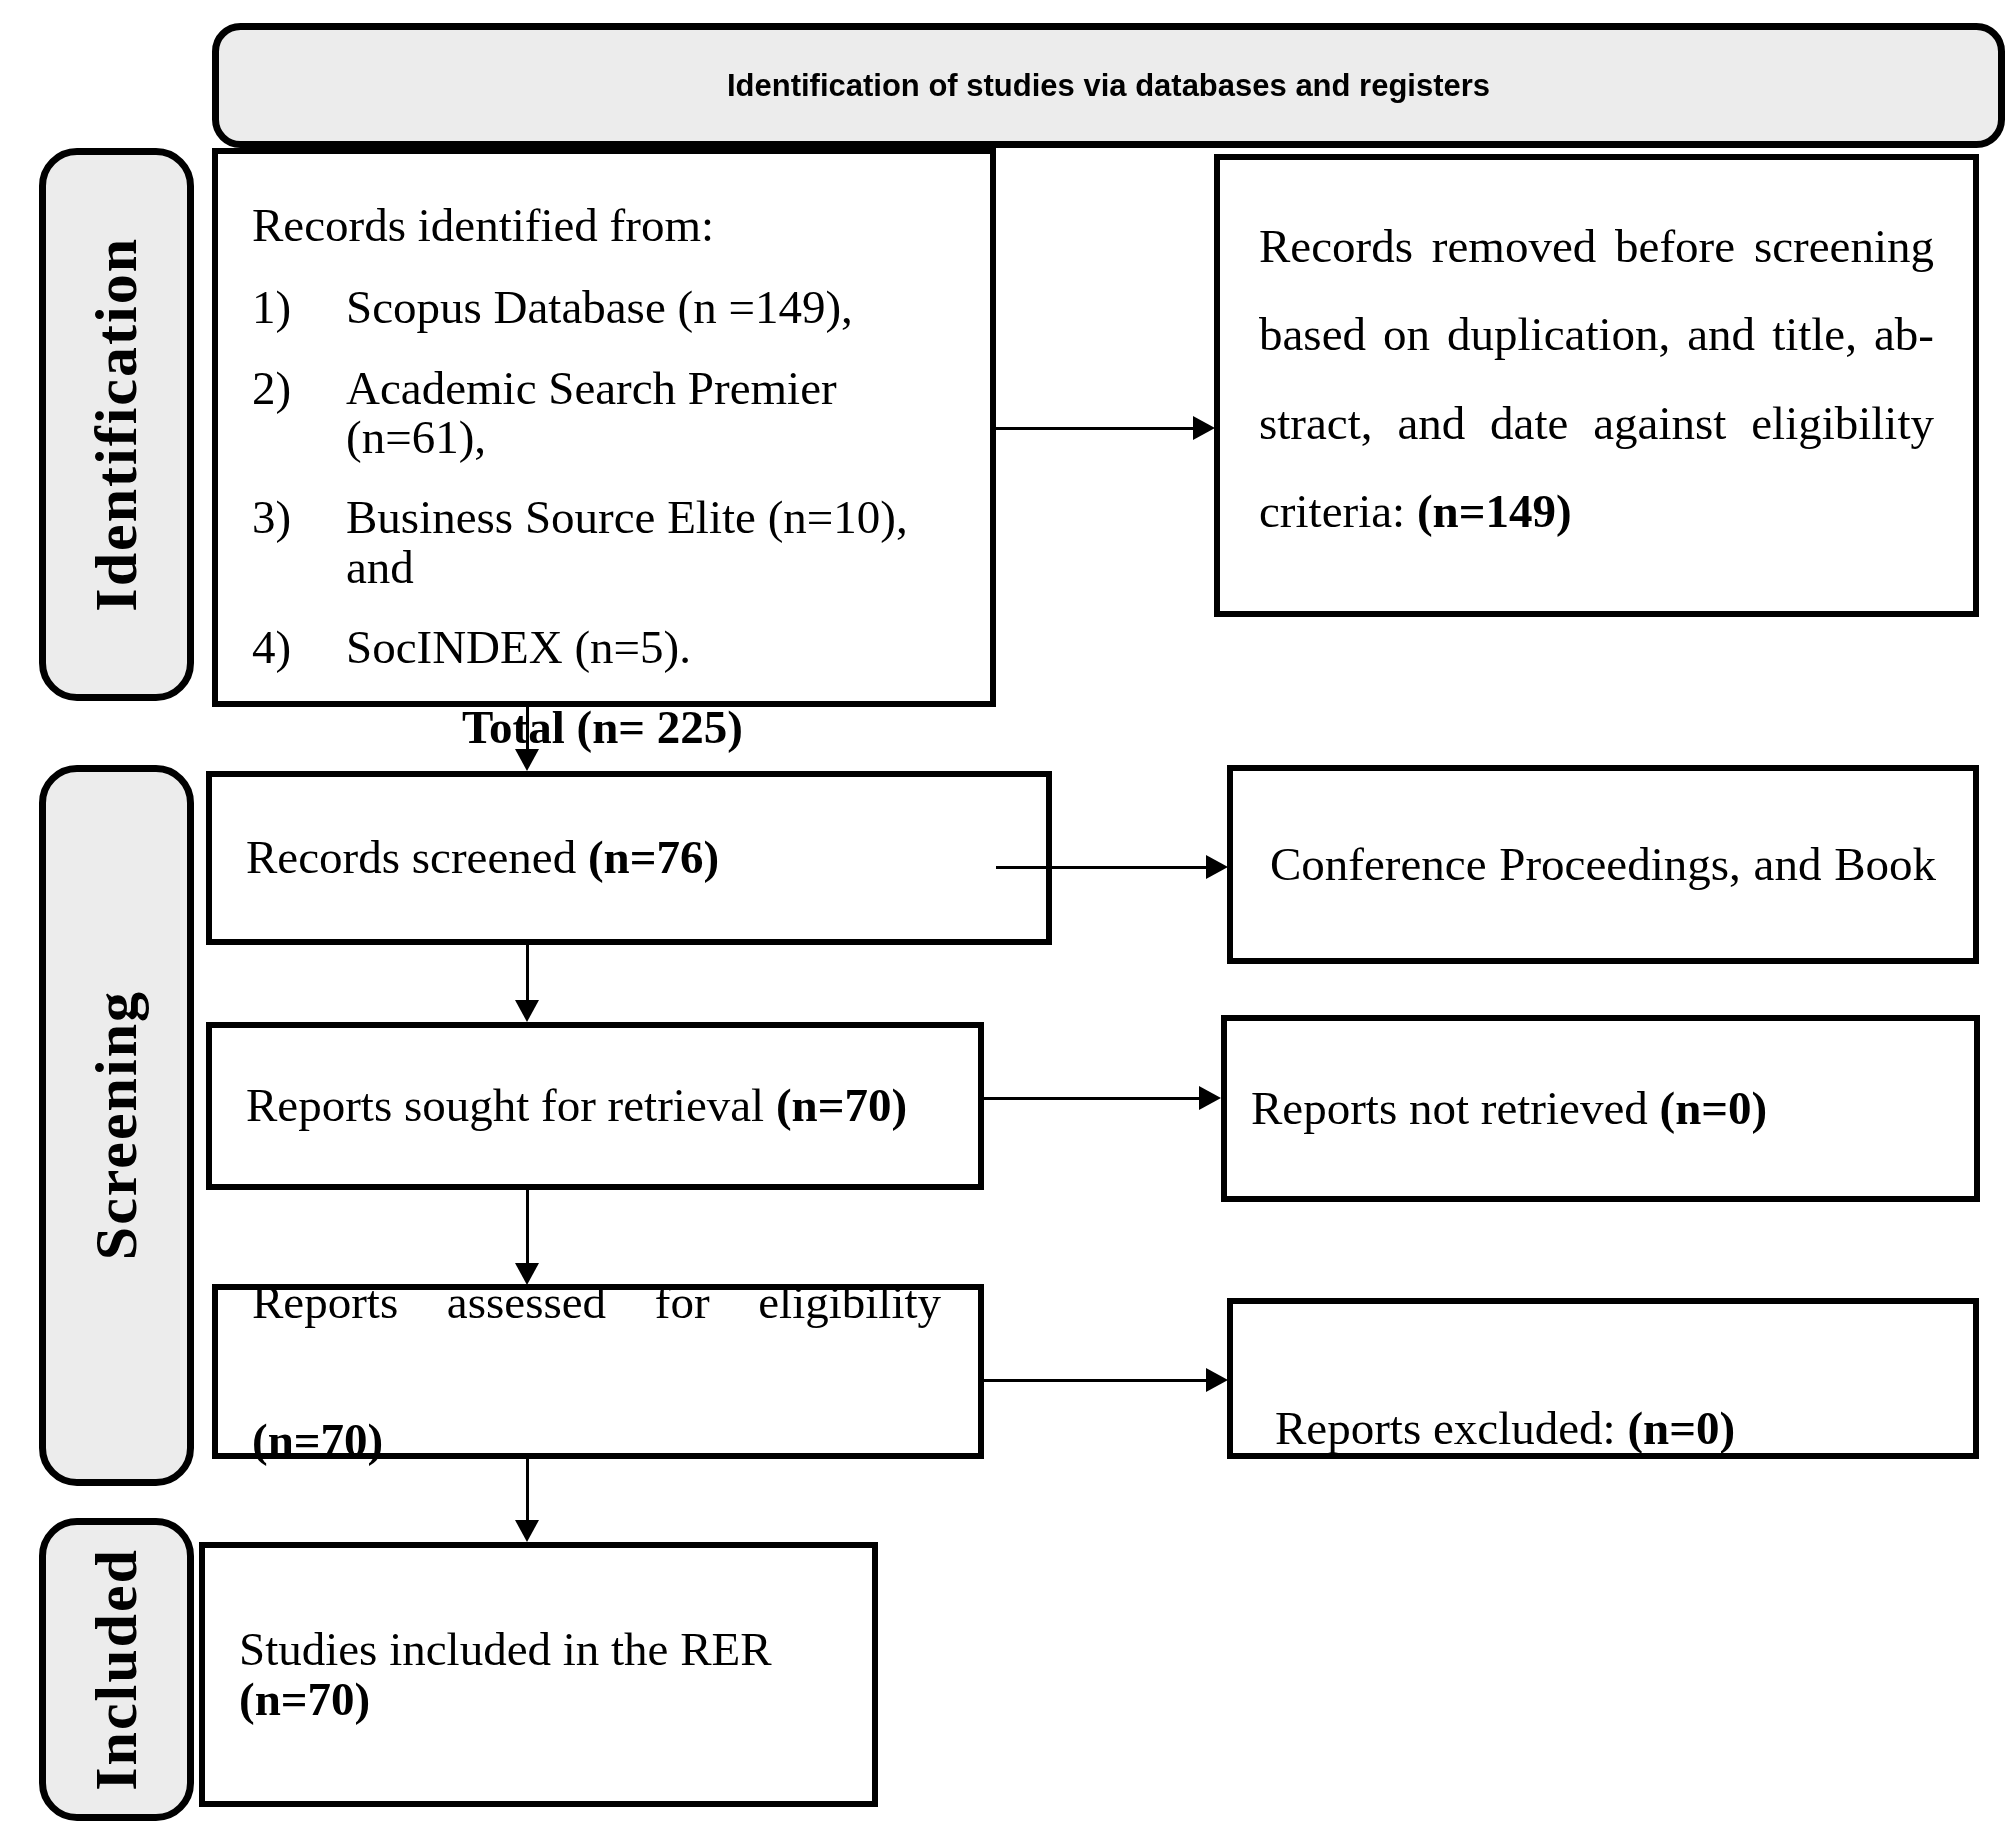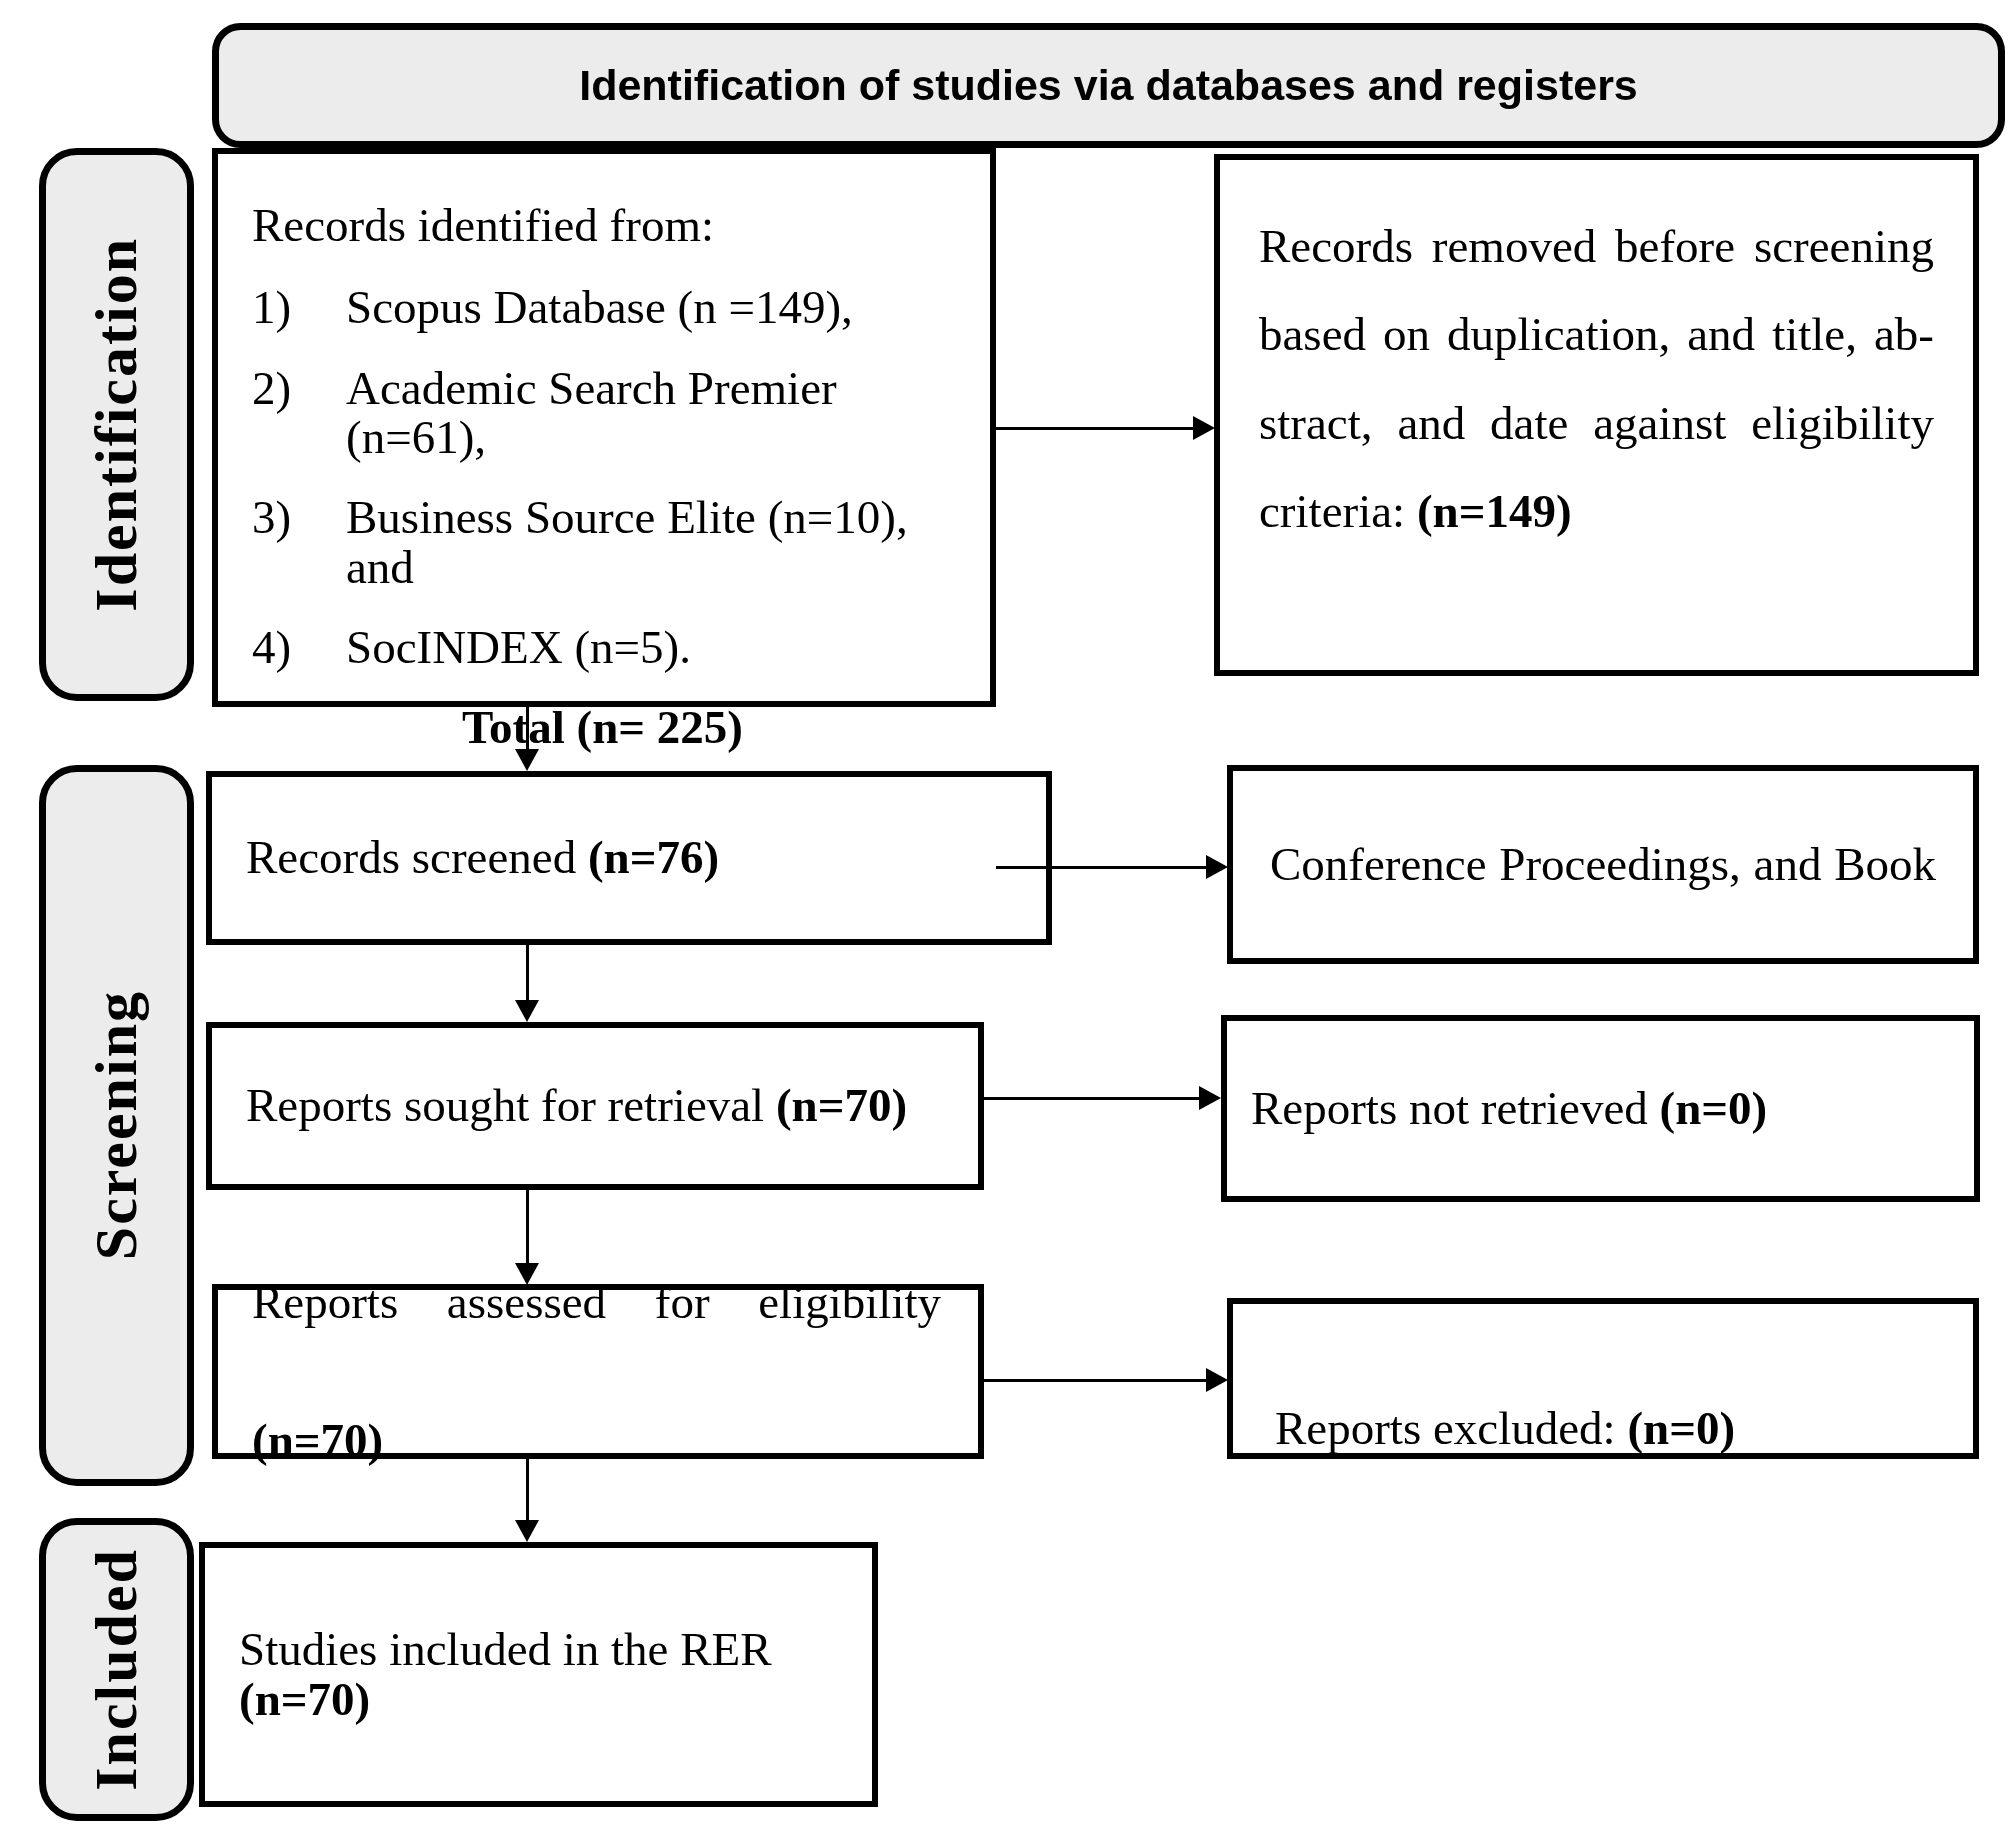--- a/index.html
+++ b/index.html
@@ -27,21 +27,21 @@
     text-orientation:mixed;
     font-family:"Liberation Serif", serif;
     font-weight:bold;
     font-size:60px;
     letter-spacing:2px;
     white-space:nowrap;
   }
   #header-title{
     font-family:"Liberation Sans", sans-serif;
     font-weight:bold;
-    font-size:43px;
+    font-size:31px;
     letter-spacing:0px;
     white-space:nowrap;
   }
   
   .fbox{
     position:absolute;
     background:#ffffff;
     border:6.8px solid #000;
     box-sizing:border-box;
     font-size:47px;
@@ -125,21 +125,21 @@
 
   <div id="box-reports-assessed" class="fbox vcenter" style="left:212px;top:1284px;width:772px;height:175px;">
     <div class="jline">Reports assessed for eligibility</div>
     <div id="assessed-line2"><b>(n=70)</b></div>
   </div>
 
   <div class="fbox vcenter hleft" style="left:199px;top:1542px;width:679px;height:265px;">
     <div><span>Studies included in the RER </span><b>(n=70)</b></div>
   </div>
 
-  <div id="box-records-removed" class="fbox" style="left:1214px;top:154px;width:765px;height:522px;">
+  <div id="box-records-removed" class="fbox" style="left:1214px;top:154px;width:765px;height:463px;">
     <div class="jline">Records removed before screening</div>
     <div class="jline">based on duplication, and title, ab-</div>
     <div class="jline">stract, and date against eligibility</div>
     <div><span>criteria: </span><b>(n=149)</b></div>
   </div>
 
   <div id="box-records-excluded" class="fbox vcenter" style="left:1227px;top:765px;width:752px;height:199px;">
     <div class="jline">Conference Proceedings, and Book</div>
   </div>
 

